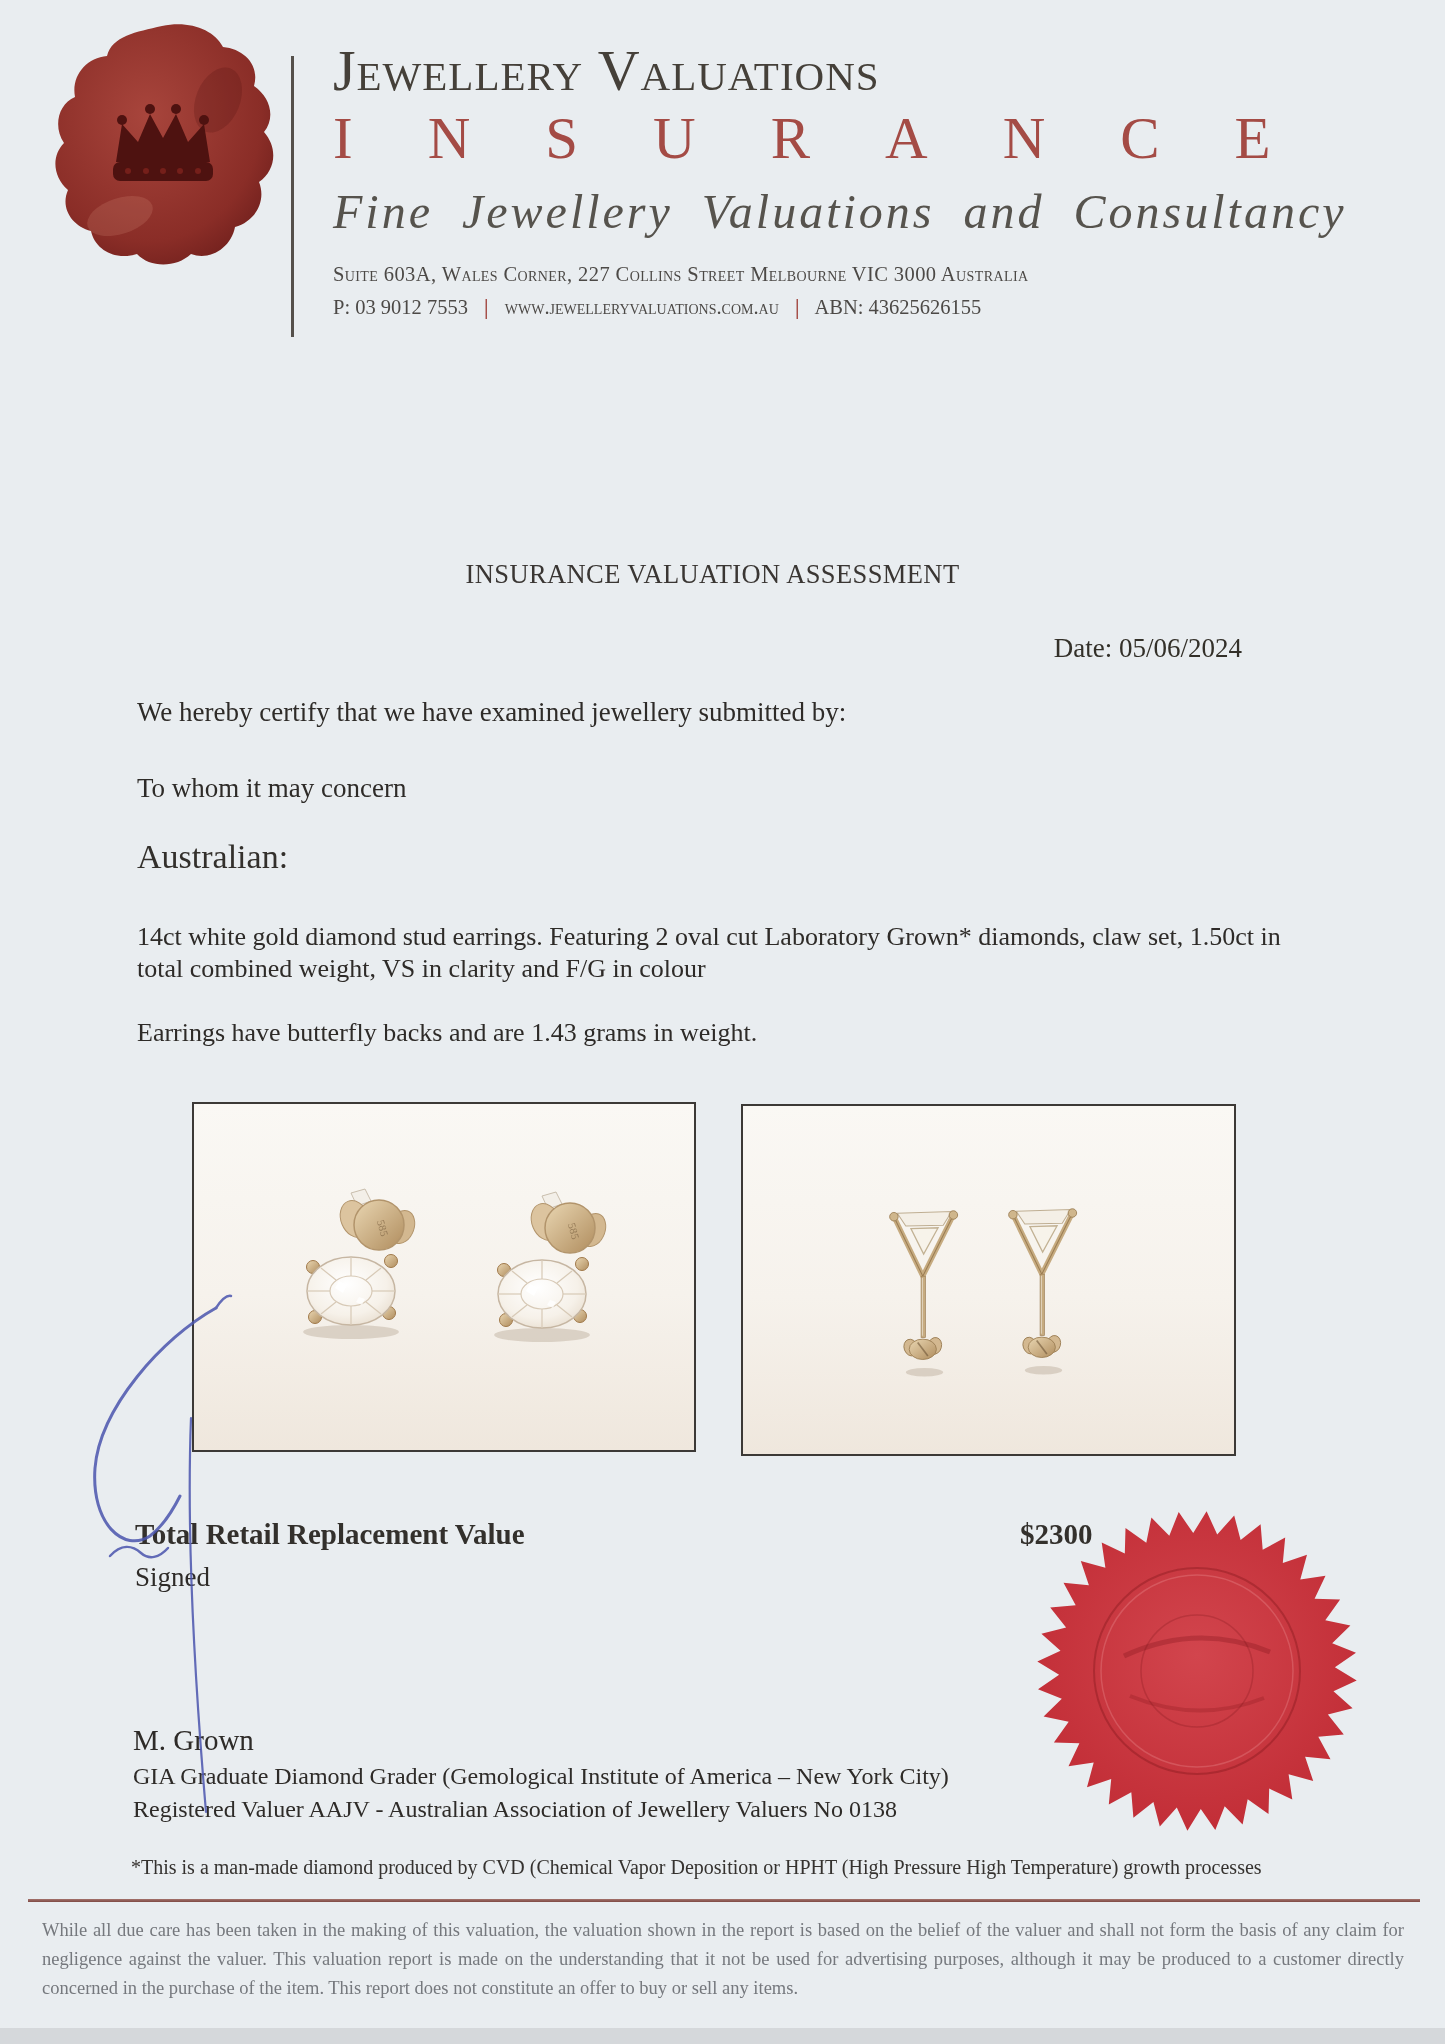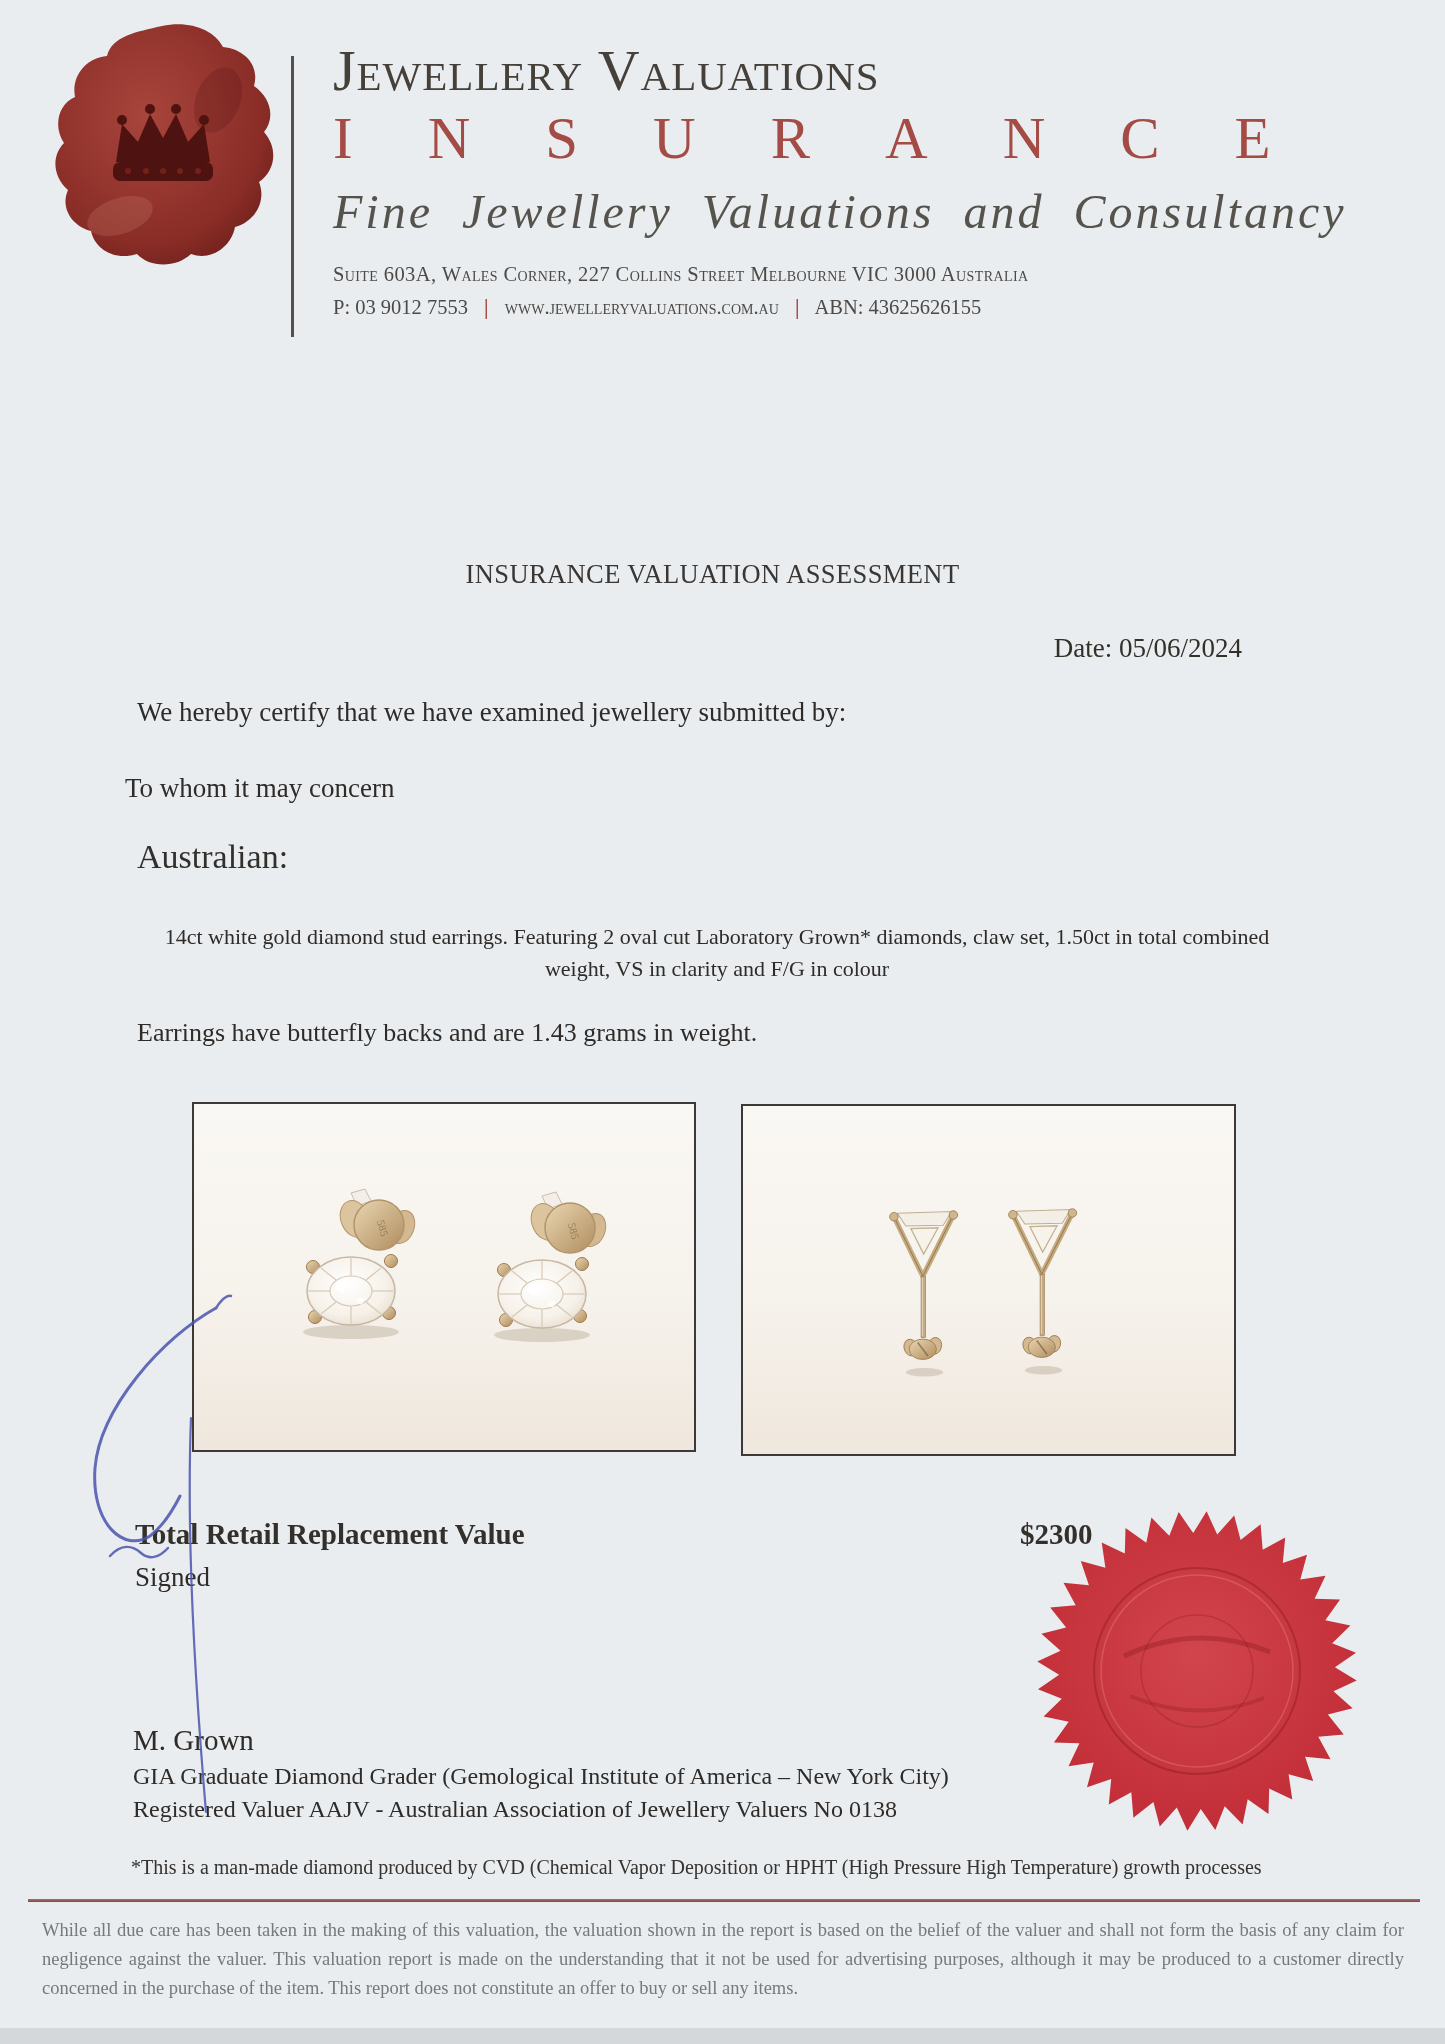--- a/index.html
+++ b/index.html
@@ -34,23 +34,23 @@
     font-variant:small-caps;font-size:20.5px;color:#4c4946;margin-top:10px;
     white-space:nowrap;
   }
   .contact .sep{color:#a44b45;margin:0 11px;font-weight:bold;font-variant:normal;}
 
   
   .doc-title{left:0;top:559px;width:1425px;text-align:center;font-size:26.5px;
     letter-spacing:.4px;color:#3a3633;}
   .date-line{top:633px;right:203px;font-size:27px;color:#333029;}
   .certify{left:137px;top:697px;font-size:27px;}
-  .recipient{left:125px;top:773px;font-size:27px;}
+  .recipient{left:137px;top:773px;font-size:27px;}
   .desc-head{left:137px;top:838px;font-size:34px;color:#33302c;}
-  .desc-body{left:137px;top:921px;width:1160px;font-size:22px;line-height:32px;text-align:center;}
+  .desc-body{left:137px;top:921px;width:1160px;font-size:26px;line-height:32px;}
   .weight-line{left:137px;top:1018px;font-size:26px;}
 
   
   .photo-box{border:2px solid #3c3936;
     background:linear-gradient(180deg,#faf8f4 0%,#f6f2ec 55%,#efe7dd 100%);}
   .photo-left{left:192px;top:1102px;width:500px;height:346px;}
   .photo-right{left:741px;top:1104px;width:491px;height:348px;}
 
   
   .total-label{left:135px;top:1518px;font-size:29px;font-weight:bold;color:#33302c;}

